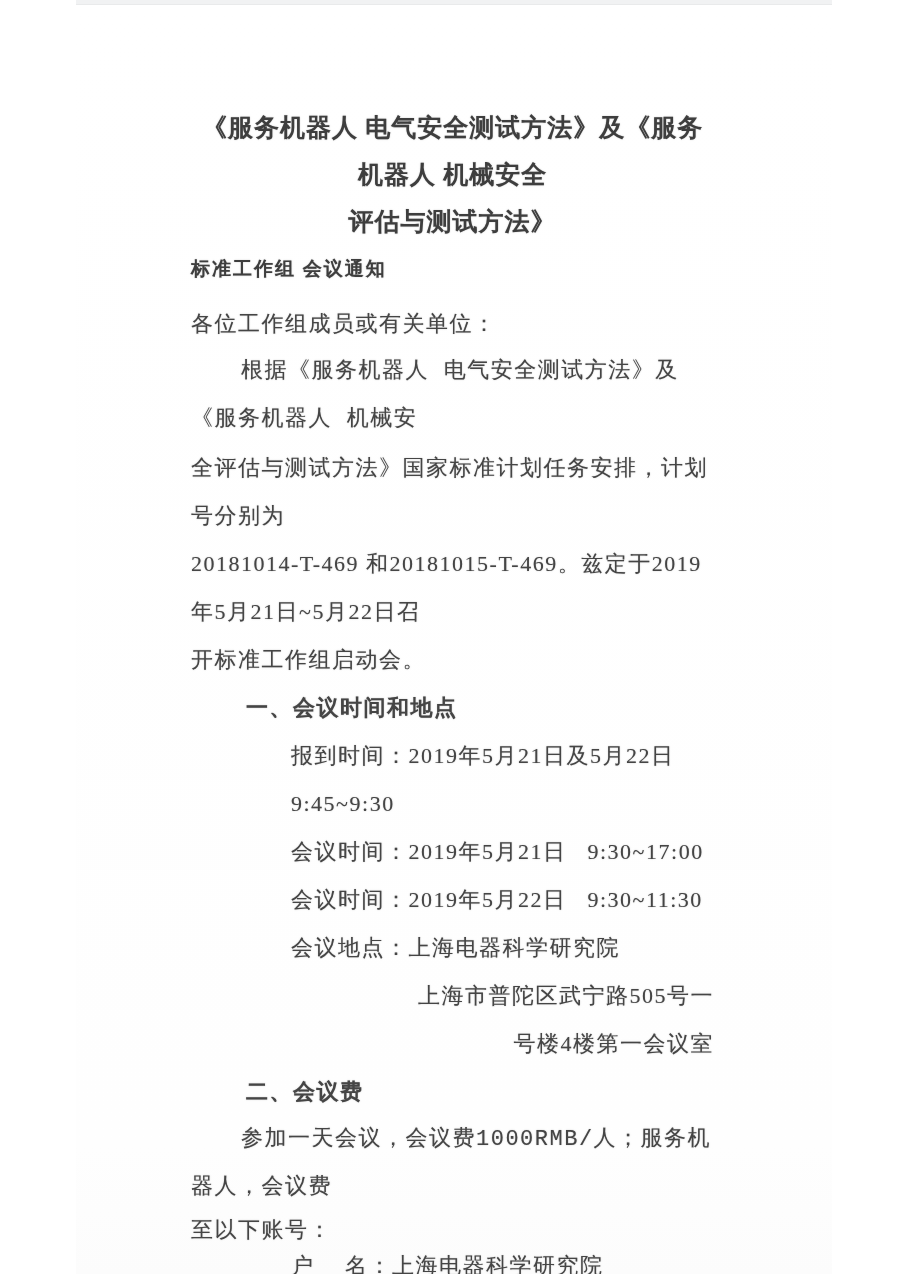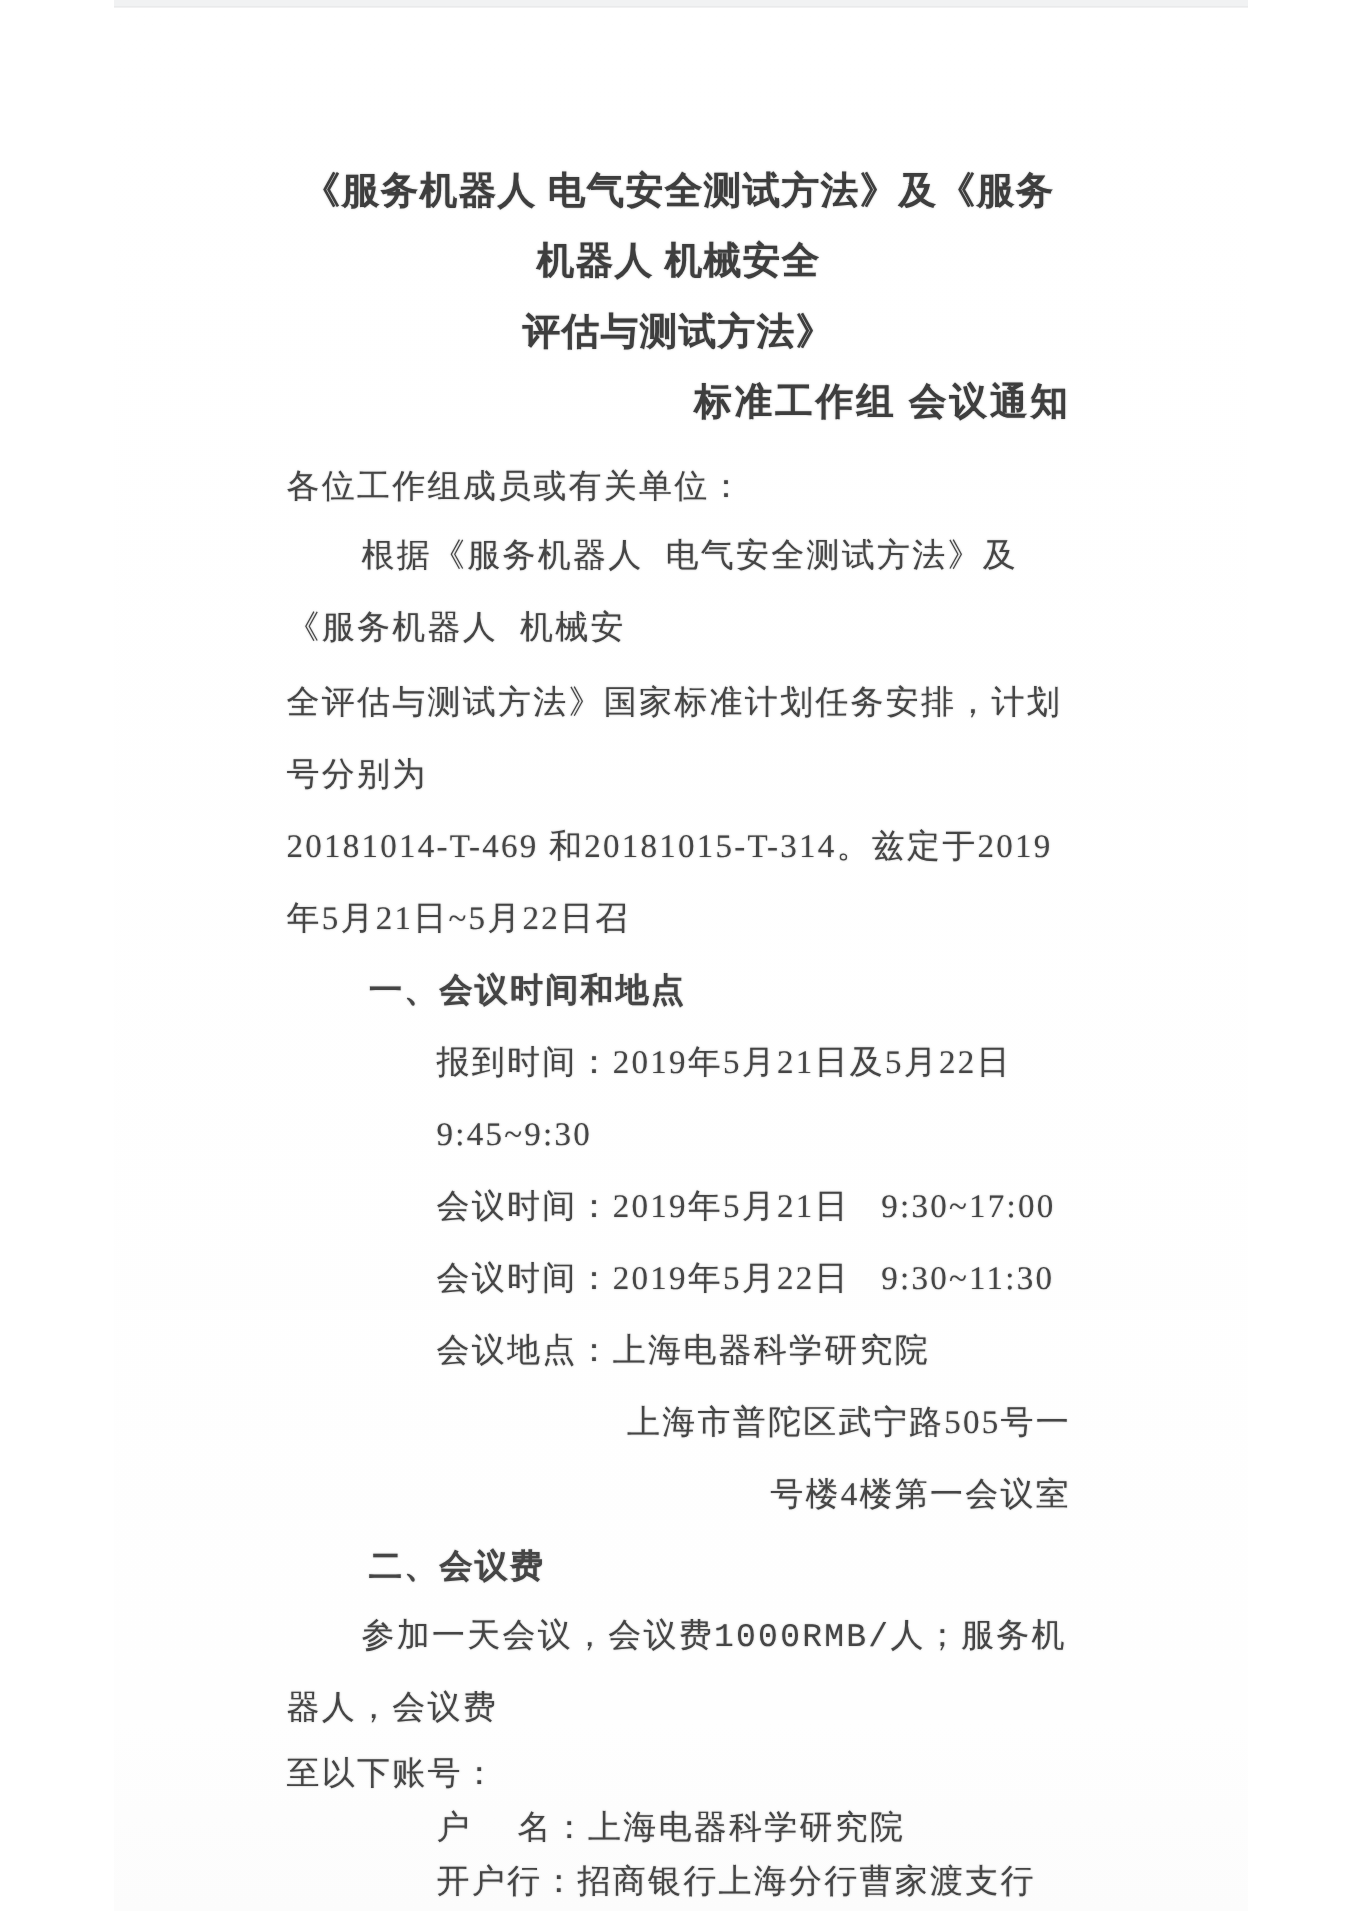--- a/index.html
+++ b/index.html
@@ -31,23 +31,23 @@
     margin: 0;
     font-size: 25px;
     font-weight: bold;
     text-align: center;
     line-height: 47px;
     letter-spacing: 1px;
     color: #3e3e3e;
   }
   .doc-subtitle {
     margin: 0;
-    font-size: 25px;
+    font-size: 19px;
     font-weight: bold;
-    text-align: right;
+    text-align: left;
     line-height: 47px;
     letter-spacing: 2px;
     color: #3e3e3e;
   }
   .body-text {
     margin-top: 8px;
     font-size: 22px;
     letter-spacing: 1.5px;
   }
   .line {
@@ -75,21 +75,22 @@
     </h1>
 
     <h2 class="doc-subtitle">标准工作组 会议通知</h2>
 
     <div class="body-text">
 
       <div class="line loose">各位工作组成员或有关单位：</div>
 
       <div class="line loose indent-para">根据《服务机器人 电气安全测试方法》及《服务机器人 机械安</div>
       <div class="line loose">全评估与测试方法》国家标准计划任务安排，计划号分别为</div>
-      <div class="line loose">20181014-T-469 和20181015-T-314。兹定于2019年5月21日~5月22日召</div>
+      <div class="line loose">20181014-T-469 和20181015-T-469。兹定于2019年5月21日~5月22日召</div>
+      <div class="line loose">开标准工作组启动会。</div>
 
       <div class="line loose indent-head">一、会议时间和地点</div>
 
       <div class="line loose indent-item">报到时间：2019年5月21日及5月22日  9:45~9:30</div>
       <div class="line loose indent-item">会议时间：2019年5月21日   9:30~17:00</div>
       <div class="line loose indent-item">会议时间：2019年5月22日   9:30~11:30</div>
       <div class="line loose indent-item">会议地点：上海电器科学研究院</div>
       <div class="line loose indent-addr">上海市普陀区武宁路505号一号楼4楼第一会议室</div>
 
       <div class="line loose indent-head">二、会议费</div>

